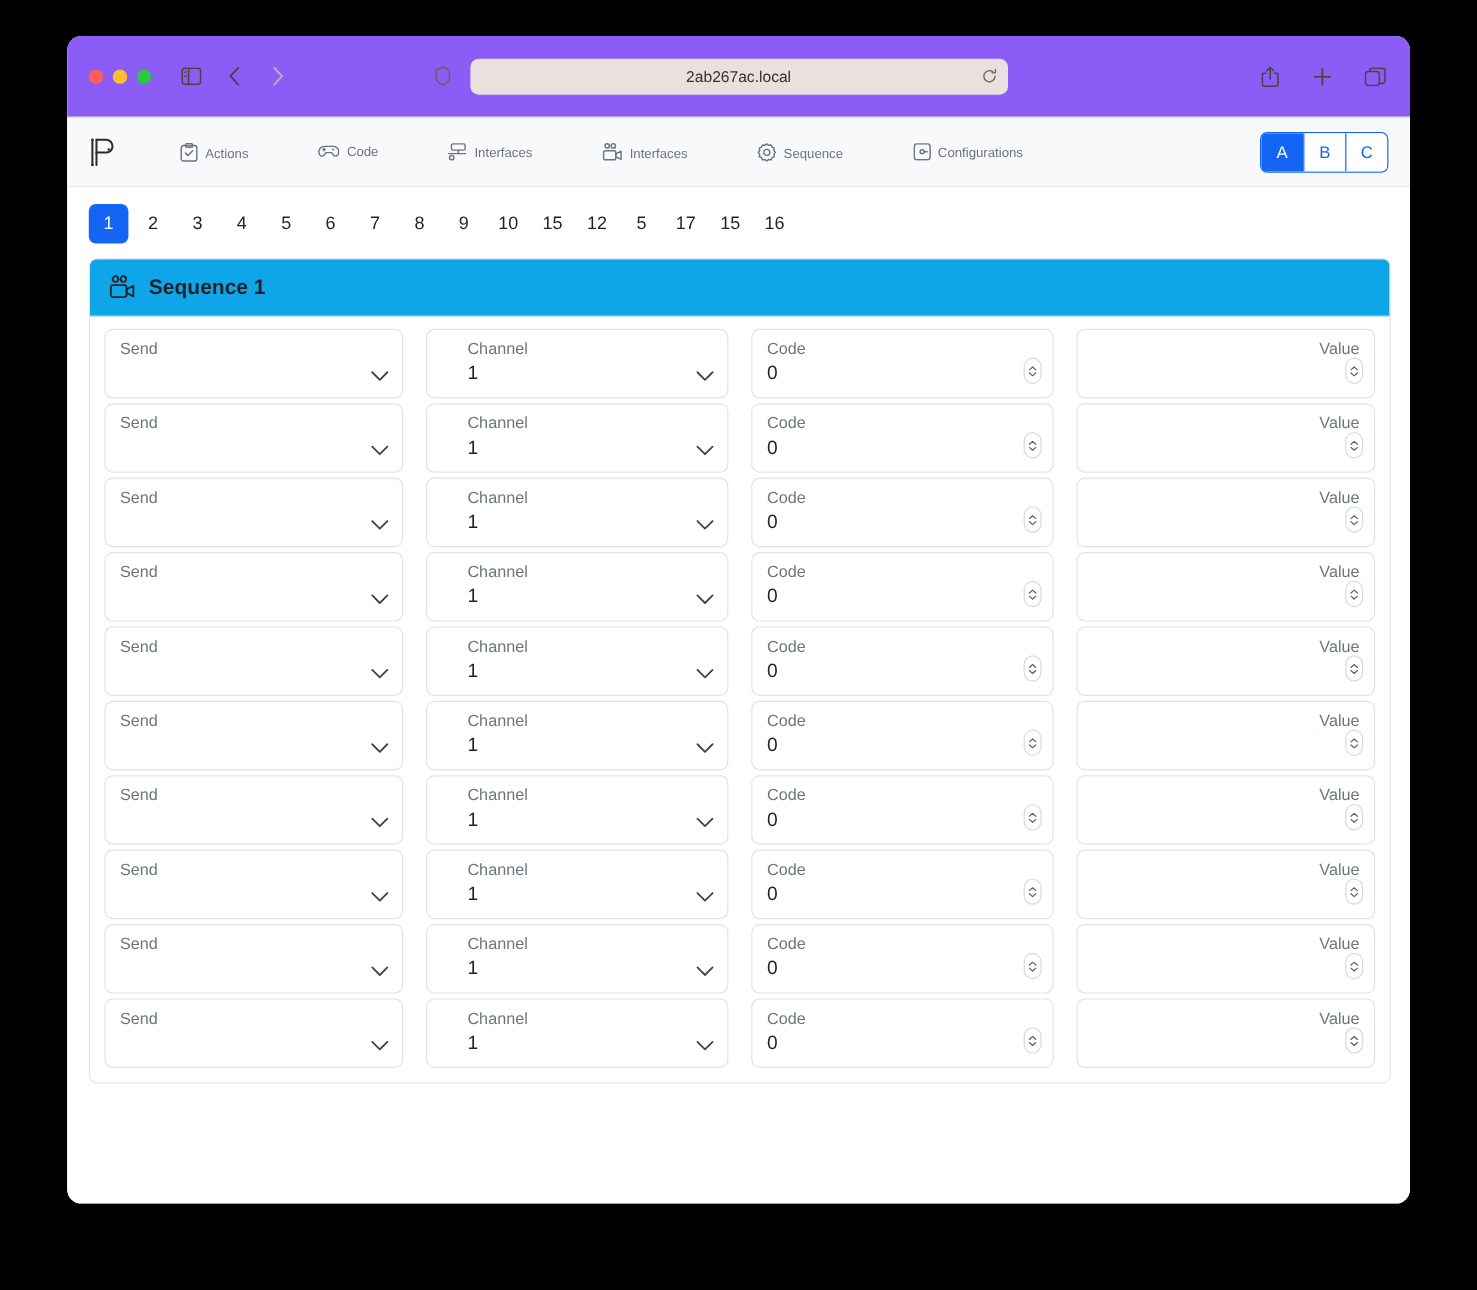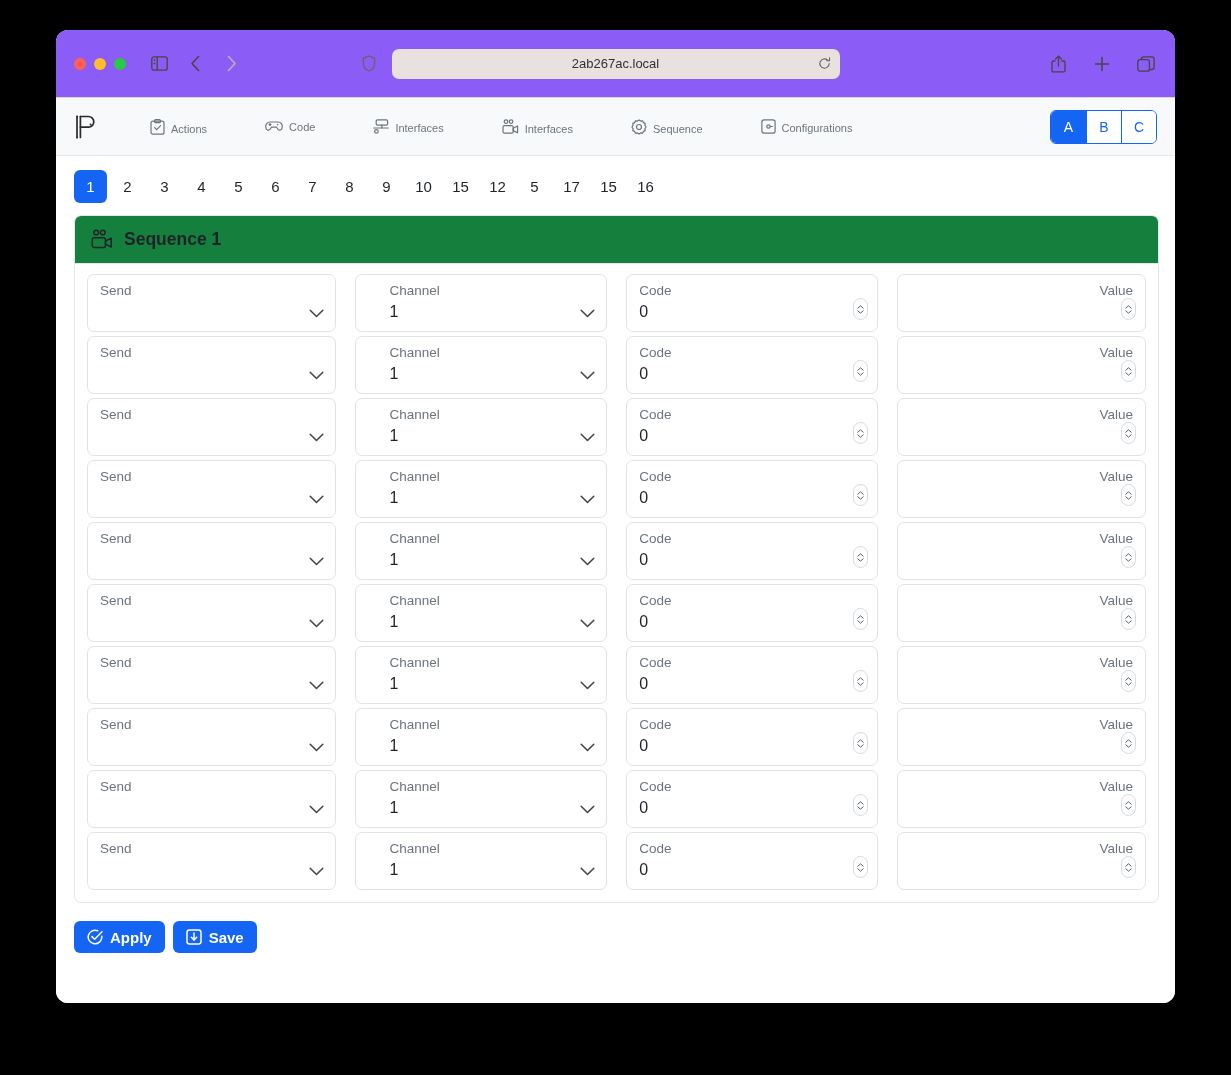--- a/index.html
+++ b/index.html
@@ -105,21 +105,21 @@
 
   
   .card {
     margin: 0 16px 0 18px;
     border: 1px solid #e3e6ea;
     border-radius: 7px;
     overflow: hidden;
     background: #fff;
   }
   .card-head {
-    background: #15803d;
+    background: #0ea5e9;
     border-bottom: 1px solid #e3e6ea;
     padding: 13px 16px;
     display: flex; align-items: center; gap: 11px;
   }
   .card-head .ic { display: flex; color: #1f2328; }
   .card-title { font-size: 17.5px; font-weight: bold; color: #1f2328; }
 
   .rows { padding: 10px 12px 12px 12px; }
   .row { display: flex; gap: 19px; margin-bottom: 4px; }
   .row:last-child { margin-bottom: 0; }
@@ -791,36 +791,15 @@
                 </svg>
                 <svg width="7" height="4" viewBox="0 0 7 4" fill="none" stroke="#55606a" stroke-width="1" stroke-linecap="round" stroke-linejoin="round">
                   <polyline points="0.8,0.8 3.5,3.2 6.2,0.8"></polyline>
                 </svg>
               </span>
             </div>
           </div>
         </div>
     </div>
 
-    <div class="actions">
-      <button class="btn">
-        <span class="ic">
-          <svg width="16" height="16" viewBox="0 0 16 16" fill="none" stroke="currentColor" stroke-width="1.5" stroke-linecap="round" stroke-linejoin="round">
-            <path d="M14.8 7.3 V8 A6.8 6.8 0 1 1 10.8 1.8"></path>
-            <polyline points="5,7.6 7.6,10.2 15,2.8"></polyline>
-          </svg>
-        </span>
-        <span>Apply</span>
-      </button>
-      <button class="btn">
-        <span class="ic">
-          <svg width="16" height="16" viewBox="0 0 16 16" fill="none" stroke="currentColor" stroke-width="1.5" stroke-linecap="round" stroke-linejoin="round">
-            <rect x="1" y="1" width="14" height="14" rx="2.4"></rect>
-            <line x1="8" y1="4" x2="8" y2="11"></line>
-            <polyline points="5.3,8.3 8,11 10.7,8.3"></polyline>
-          </svg>
-        </span>
-        <span>Save</span>
-      </button>
-    </div>
 
   </div>
 </div>
 
 </body></html>

